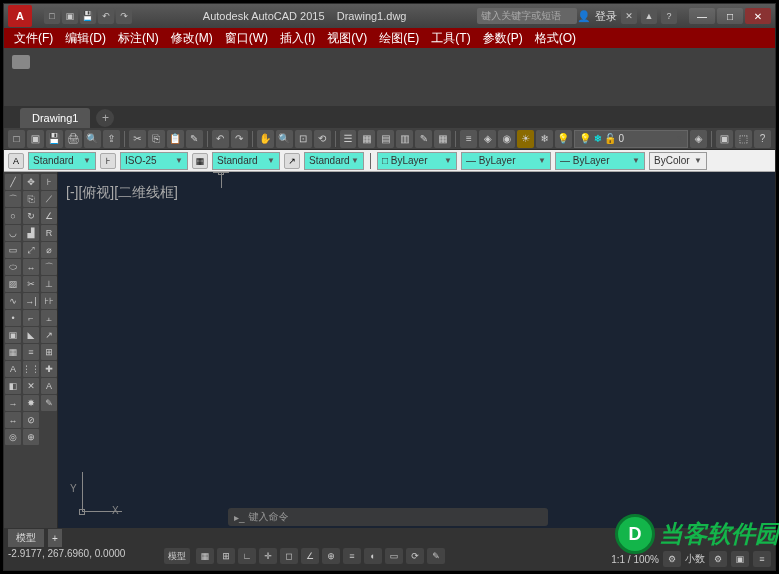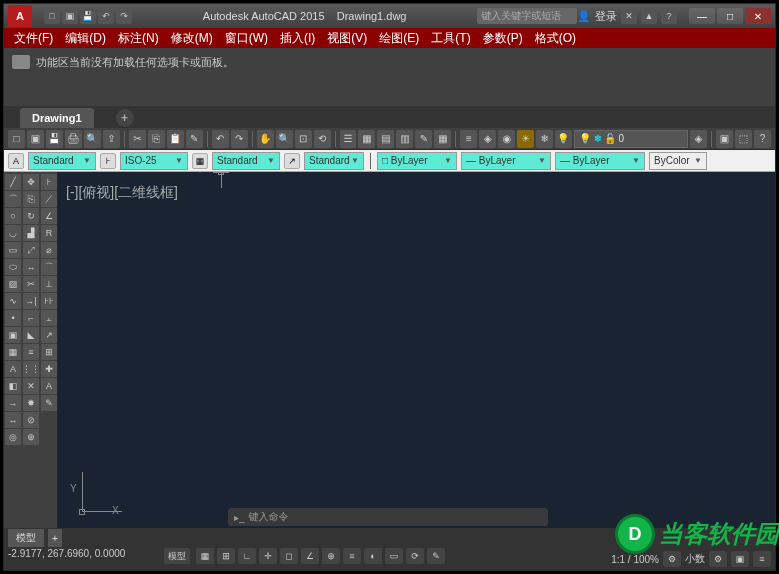--- a/index.html
+++ b/index.html
@@ -14,21 +14,21 @@
 .title-right { display: flex; align-items: center; gap: 4px; margin-right: 4px; }
 .login-btn { display: flex; align-items: center; gap: 4px; font-size: 11px; color: #ddd; }
 .win-btns { display: flex; gap: 2px; margin-left: 8px; }
 .win-btn { width: 26px; height: 16px; background: rgba(255,255,255,0.1); display: flex; align-items: center; justify-content: center; font-size: 10px; color: #fff; border-radius: 2px; }
 .win-btn.close { background: #8a3232; }
 .menubar { height: 20px; background: #8a0000; display: flex; align-items: center; padding: 0 4px; }
 .menu-item { color: #fff; font-size: 12px; padding: 0 6px; line-height: 20px; }
 .ribbon-msg { height: 28px; background: #404040; display: flex; align-items: center; color: #ccc; font-size: 11px; padding-left: 8px; gap: 6px; }
 .folder-icon { width: 18px; height: 14px; background: #888; border-radius: 2px; }
 .ribbon-area { height: 30px; background: #404040; }
-.doc-tabs { height: 22px; background: #333; display: flex; align-items: flex-end; padding-left: 16px; gap: 18px; font-weight: bold; }
+.doc-tabs { height: 22px; background: #333; display: flex; align-items: flex-end; padding-left: 16px; gap: 2px; }
 .doc-tab { height: 20px; background: #555; color: #fff; font-size: 11px; padding: 0 12px; display: flex; align-items: center; border-radius: 3px 3px 0 0; }
 .doc-tab-add { width: 18px; height: 18px; background: #444; border-radius: 50%; display: flex; align-items: center; justify-content: center; color: #aaa; font-size: 12px; margin-left: 4px; margin-bottom: 1px; }
 .toolbar1 { height: 22px; background: #404040; display: flex; align-items: center; padding: 0 4px; gap: 2px; border-bottom: 1px solid #2a2a2a; }
 .tb-icon { width: 18px; height: 18px; background: #555; border-radius: 2px; display: flex; align-items: center; justify-content: center; font-size: 10px; color: #ccc; }
 .toolbar2 { height: 22px; background: #f0f0f0; display: flex; align-items: center; padding: 0 4px; gap: 4px; border-bottom: 1px solid #aaa; }
 .tb2-icon { width: 16px; height: 16px; background: #ddd; border: 1px solid #aaa; border-radius: 2px; display: flex; align-items: center; justify-content: center; font-size: 9px; }
 .dd { height: 18px; background: #5eead4; border: 1px solid #999; font-size: 10px; padding: 0 4px; display: flex; align-items: center; justify-content: space-between; color: #333; }
 .dd-arrow { font-size: 8px; color: #555; }
 .workspace { flex: 1; display: flex; background: #404040; overflow: hidden; }
 .left-palette { width: 18px; background: #404040; display: flex; flex-direction: column; gap: 1px; padding: 2px 1px; }
@@ -103,21 +103,20 @@
     <div class="menu-item">插入(I)</div>
     <div class="menu-item">视图(V)</div>
     <div class="menu-item">绘图(E)</div>
     <div class="menu-item">工具(T)</div>
     <div class="menu-item">参数(P)</div>
     <div class="menu-item">格式(O)</div>
   </div>
 
   <div class="ribbon-msg">
     <div class="folder-icon"></div>
-    <span>功能区当前没有加载任何选项卡或面板。</span>
   </div>
   <div class="ribbon-area"></div>
 
   <div class="doc-tabs">
     <div class="doc-tab">Drawing1</div>
     <div class="doc-tab-add">+</div>
   </div>
 
   <div class="toolbar1">
     <div class="tb-icon">□</div>

